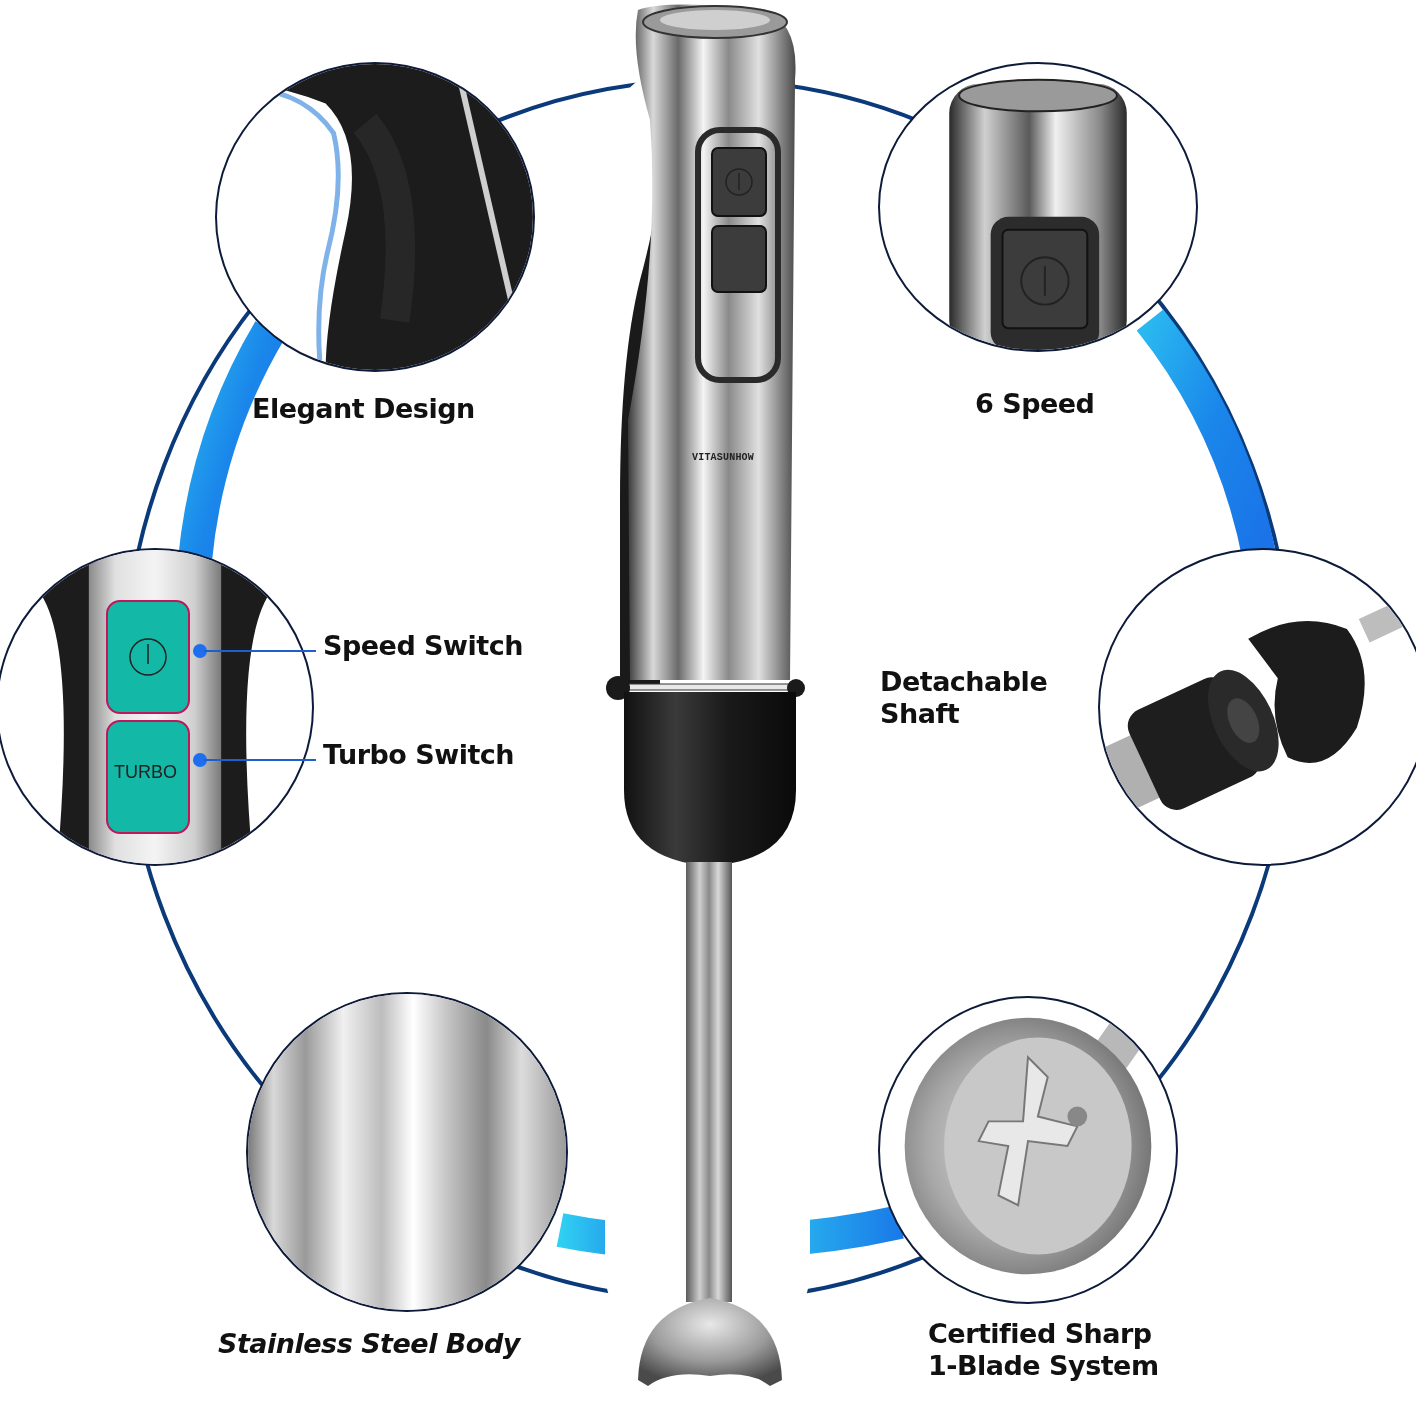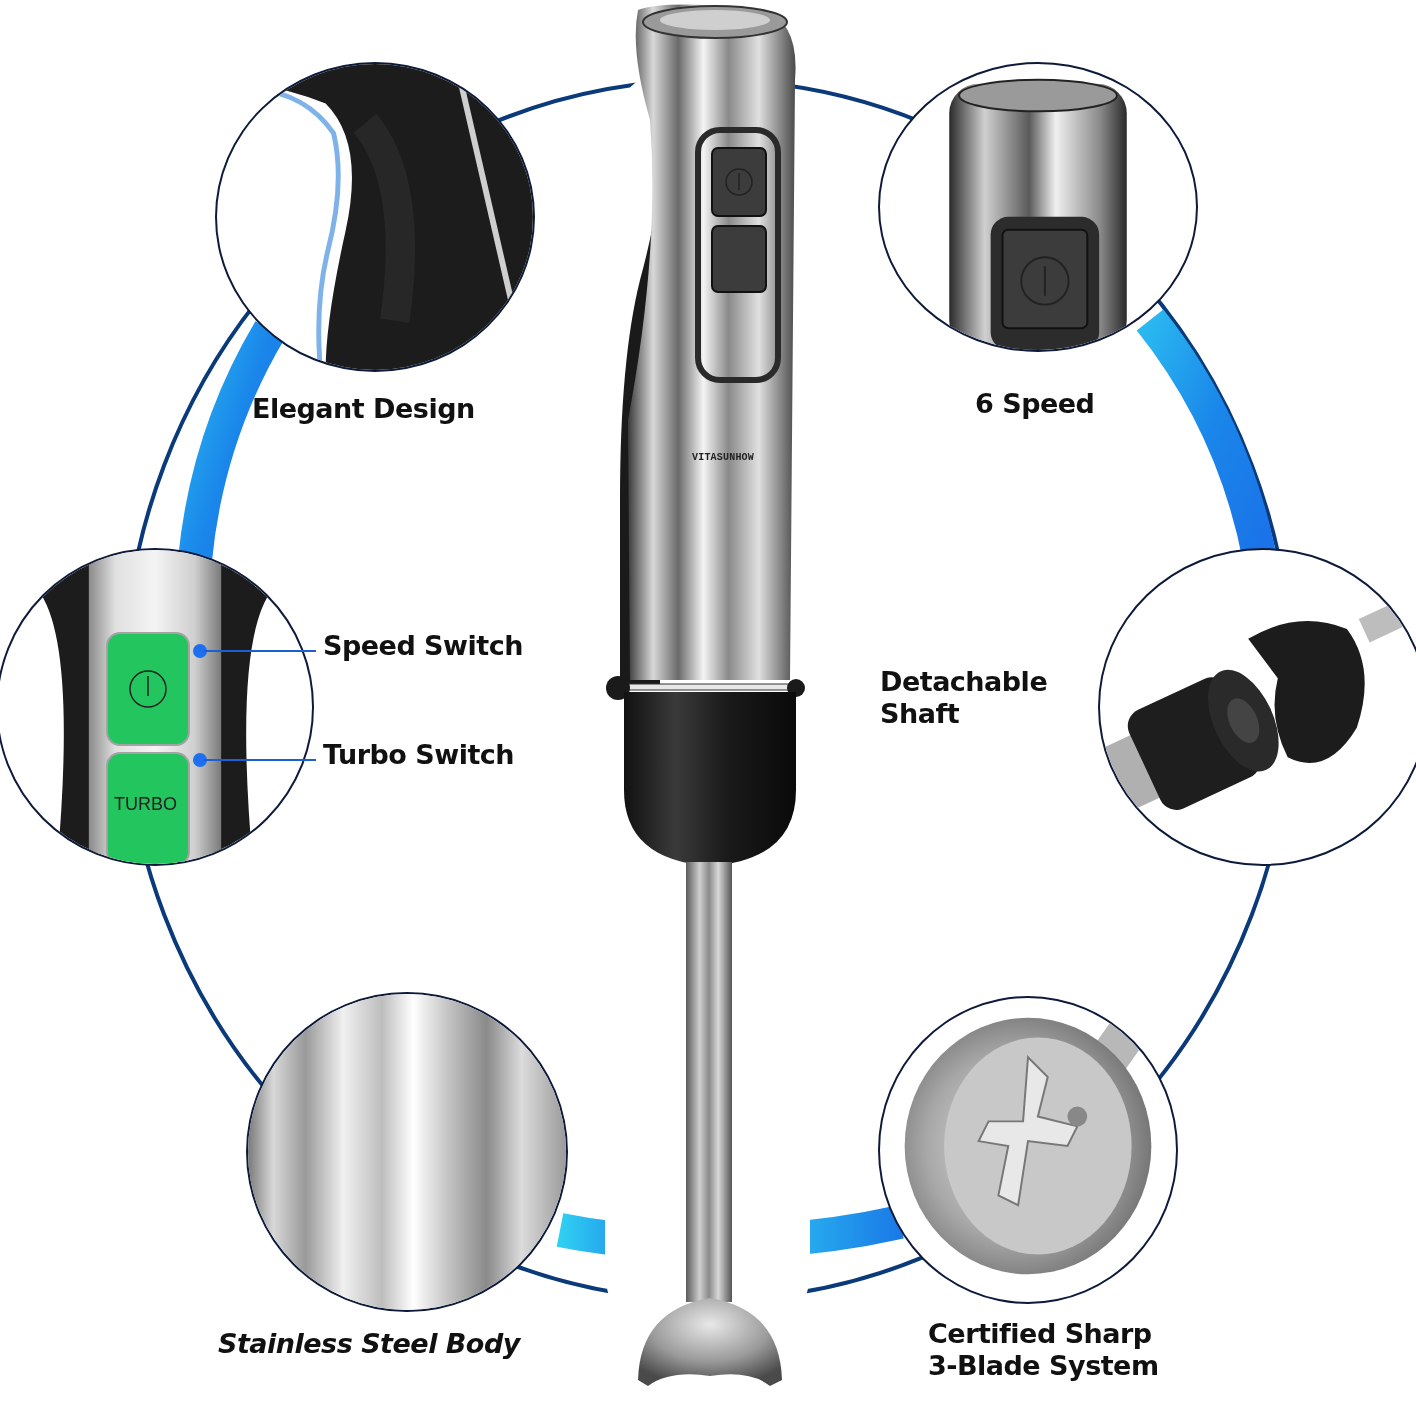--- a/index.html
+++ b/index.html
@@ -5,21 +5,21 @@
   html,body{margin:0;padding:0;background:#ffffff;}
   body{width:1416px;height:1409px;position:relative;overflow:hidden;font-family:"DejaVu Sans","Liberation Sans",sans-serif;}
   .abs{position:absolute;}
   .ring-svg{position:absolute;left:0;top:0;width:1416px;height:1409px;}
   .feature-circle{position:absolute;border-radius:50%;border:2.5px solid #0d1a3a;background:#fff;overflow:hidden;box-sizing:border-box;}
   .label{position:absolute;color:#111;font-weight:bold;font-size:27px;letter-spacing:-0.5px;line-height:1.2;white-space:nowrap;}
   .label.two{white-space:normal;}
   
   .ed-bg{position:absolute;left:0;top:0;width:100%;height:100%;}
   
-  .btn-pad{position:absolute;background:#22c55e;border:2px solid #a3a3a3;border-radius:14px;margin-top:32px;}
+  .btn-pad{position:absolute;background:#14b8a6;border:2px solid #be185d;border-radius:14px;}
   .turbo-txt{position:absolute;font-family:"Liberation Sans",sans-serif;color:#222;font-size:18px;letter-spacing:0px;}
   .dot{position:absolute;width:14px;height:14px;border-radius:50%;background:#1e6ff0;}
   .leader{position:absolute;height:2px;background:#1e5fd0;}
   
   .steel{position:absolute;left:0;top:0;width:100%;height:100%;
     background:linear-gradient(90deg,#7a7a7a 0%,#d8d8d8 8%,#9a9a9a 18%,#f0f0f0 30%,#bdbdbd 42%,#ffffff 52%,#c8c8c8 62%,#8a8a8a 75%,#dcdcdc 86%,#9a9a9a 100%);}
   
   .brand{position:absolute;font-family:Liberation Mono, monospace;font-weight:bold;font-size:10px;color:#222;letter-spacing:0.2px;}
 </style>
 </head>
@@ -203,14 +203,14 @@
     </defs>
     <rect x="220" y="10" width="40" height="80" fill="#b8b8b8" transform="rotate(35 240 50)"></rect>
     <ellipse cx="150" cy="150" rx="125" ry="130" fill="url(#bladeBell)"></ellipse>
     <ellipse cx="160" cy="150" rx="95" ry="110" fill="#c8c8c8"></ellipse>
     <path d="M 150 60 L 170 80 L 160 120 L 200 130 L 190 150 L 150 145 L 140 210 L 120 200 L 130 150 L 100 145 L 110 125 L 145 125 Z" fill="#e8e8e8" stroke="#777" stroke-width="2"></path>
     <circle cx="200" cy="120" r="10" fill="#888"></circle>
   </svg>
 </div>
 <div class="label two" style="left:928px;top:1318px;">
   <div>Certified Sharp</div>
-  <div>3-Blade System</div>
+  <div>1-Blade System</div>
 </div>
 
 </body></html>

